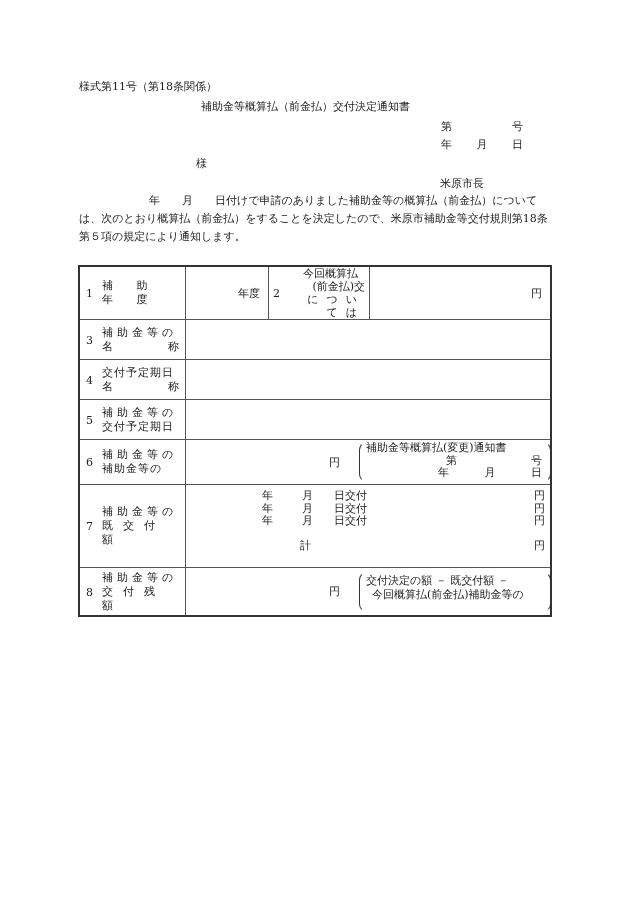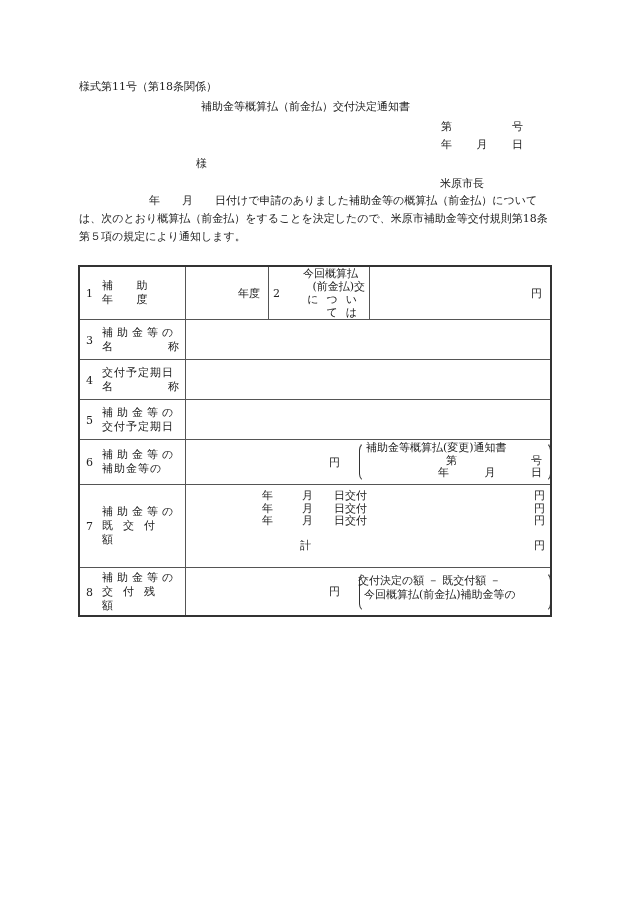--- a/index.html
+++ b/index.html
@@ -191,21 +191,21 @@
       <span class="num">8</span>
       <div class="txt">
         <div style="letter-spacing:4px">補助金等の</div>
         <div style="letter-spacing:10px">交付残額</div>
       </div>
     </td>
     <td colspan="3">
       <div class="cellwrap" style="height:47px">
         <span class="abs" style="left:143px;top:16px">円</span>
         <div class="bracket" style="left:173px;top:4px;width:190px;height:38px"></div>
-        <div class="abs" style="left:172px;top:6px;line-height:14px">
+        <div class="abs" style="left:180px;top:6px;line-height:14px">
           <div>交付決定の額 － 既交付額 －</div>
           <div style="padding-left:6px">今回概算払(前金払)補助金等の</div>
         </div>
       </div>
     </td>
   </tr>
 </tbody>
   </table>
 
 </body></html>

